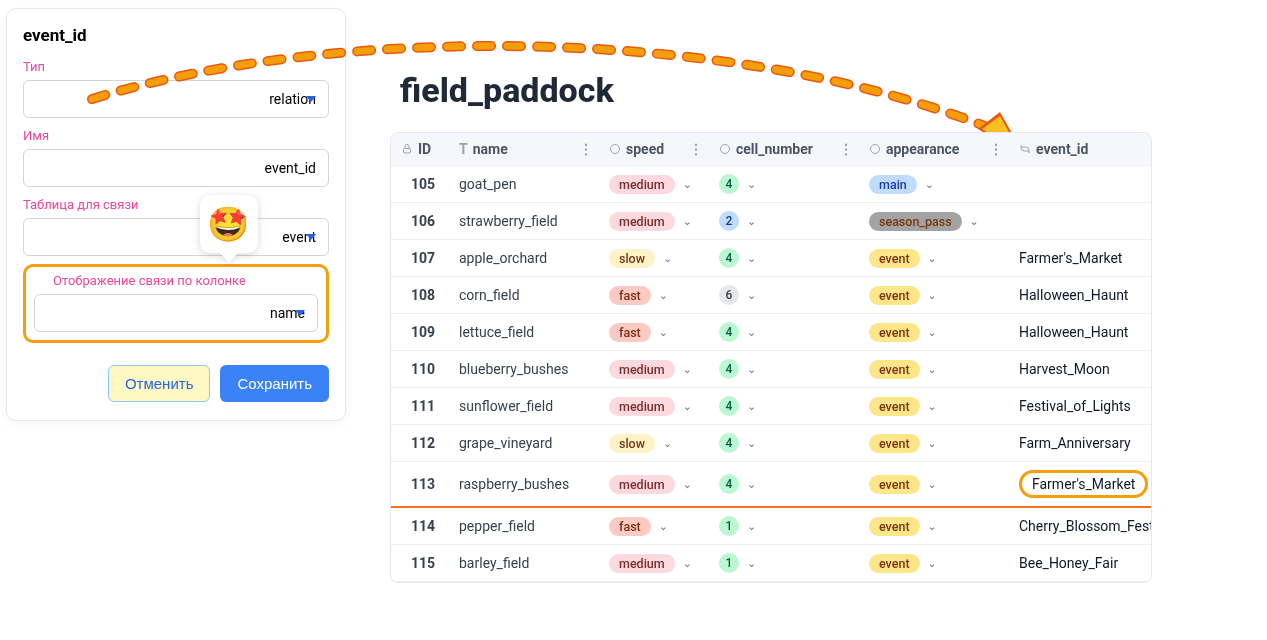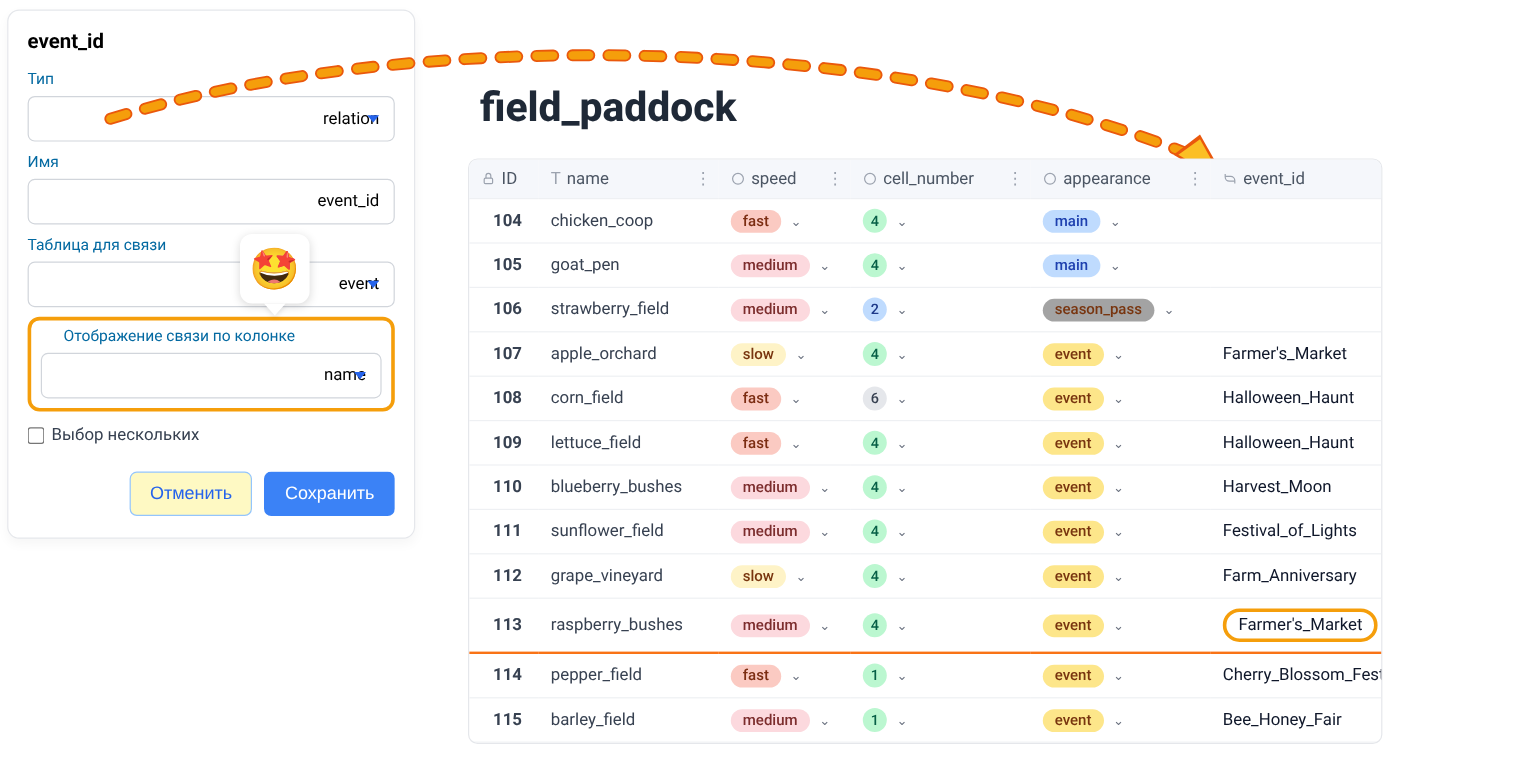--- a/index.html
+++ b/index.html
@@ -17,21 +17,21 @@
     left: 6px;
     top: 8px;
     width: 340px;
     background: #fff;
     border: 1px solid #e5e7eb;
     border-radius: 10px;
     padding: 16px 16px 18px 16px;
     box-shadow: 0 4px 10px rgba(0,0,0,0.04);
   }
   .panel-title { font-weight: 700; font-size: 17px; margin-bottom: 14px; }
-  .field-label { font-size: 13px; color: #0369a1; margin: 10px 0 6px; }
+  .field-label { font-size: 13px; color: #ec4899; margin: 10px 0 6px; }
   .select, .text-input {
     width: 100%;
     border: 1px solid #d1d5db;
     border-radius: 6px;
     padding: 10px 12px;
     font-size: 14px;
     background: #fff;
     position: relative;
     text-align: right;
   }
@@ -109,21 +109,21 @@
     border-bottom: 1px solid #eef0f3;
     padding: 8px 10px;
     font-size: 14px;
     text-align: left;
     vertical-align: middle;
     color:#374151;
   }
   thead th {
     background: #f5f7fb;
     color: #4b5563;
-    font-weight: 400;
+    font-weight: 700;
     position: relative;
   }
   thead th .hdr { display:flex; align-items:center; gap:5px; }
   .hdr-icon { color:#9ca3af; display:inline-flex; }
   .col-menu {
     position:absolute; right:6px; top:50%; transform:translateY(-50%);
     color:#9ca3af; font-size:14px; cursor:pointer;
   }
   col.c-id    { width: 58px; }
   col.c-name  { width: 150px; }
@@ -215,24 +215,20 @@
     <span>event</span>
   </div>
 
   <div class="highlight-block">
     <div class="field-label">Отображение связи по колонке</div>
     <div class="select">
       <span>name</span>
     </div>
   </div>
 
-  <label class="checkbox-row">
-    <input type="checkbox" style="">
-    <span>Выбор нескольких</span>
-  </label>
 
   <div class="btn-row">
     <button class="btn btn-secondary">Отменить</button>
     <button class="btn btn-primary">Сохранить</button>
   </div>
 </div>
 
 <div class="emoji-bubble">🤩</div>
 
 <svg class="arrow-svg" viewBox="0 0 960 130">
@@ -316,43 +312,20 @@
                   </svg>
               </span>
               <span>event_id</span>
             </span>
             <span class="col-menu">⋮</span>
           </th>
         </tr>
       </thead>
       <tbody id="tbody">
           <tr>
-            <td class="id-cell">104</td>
-            <td class="name-cell">chicken_coop</td>
-            <td>
-              <span class="cell-pill">
-                <span class="badge b-fast">fast</span>
-                <span class="chev">⌄</span>
-              </span>
-            </td>
-            <td>
-              <span class="cell-pill">
-                <span class="badge b-num4">4</span>
-                <span class="chev">⌄</span>
-              </span>
-            </td>
-            <td>
-              <span class="cell-pill">
-                <span class="badge b-main">main</span>
-                <span class="chev">⌄</span>
-              </span>
-            </td>
-            <td></td>
-          </tr>
-          <tr>
             <td class="id-cell">105</td>
             <td class="name-cell">goat_pen</td>
             <td>
               <span class="cell-pill">
                 <span class="badge b-medium">medium</span>
                 <span class="chev">⌄</span>
               </span>
             </td>
             <td>
               <span class="cell-pill">

